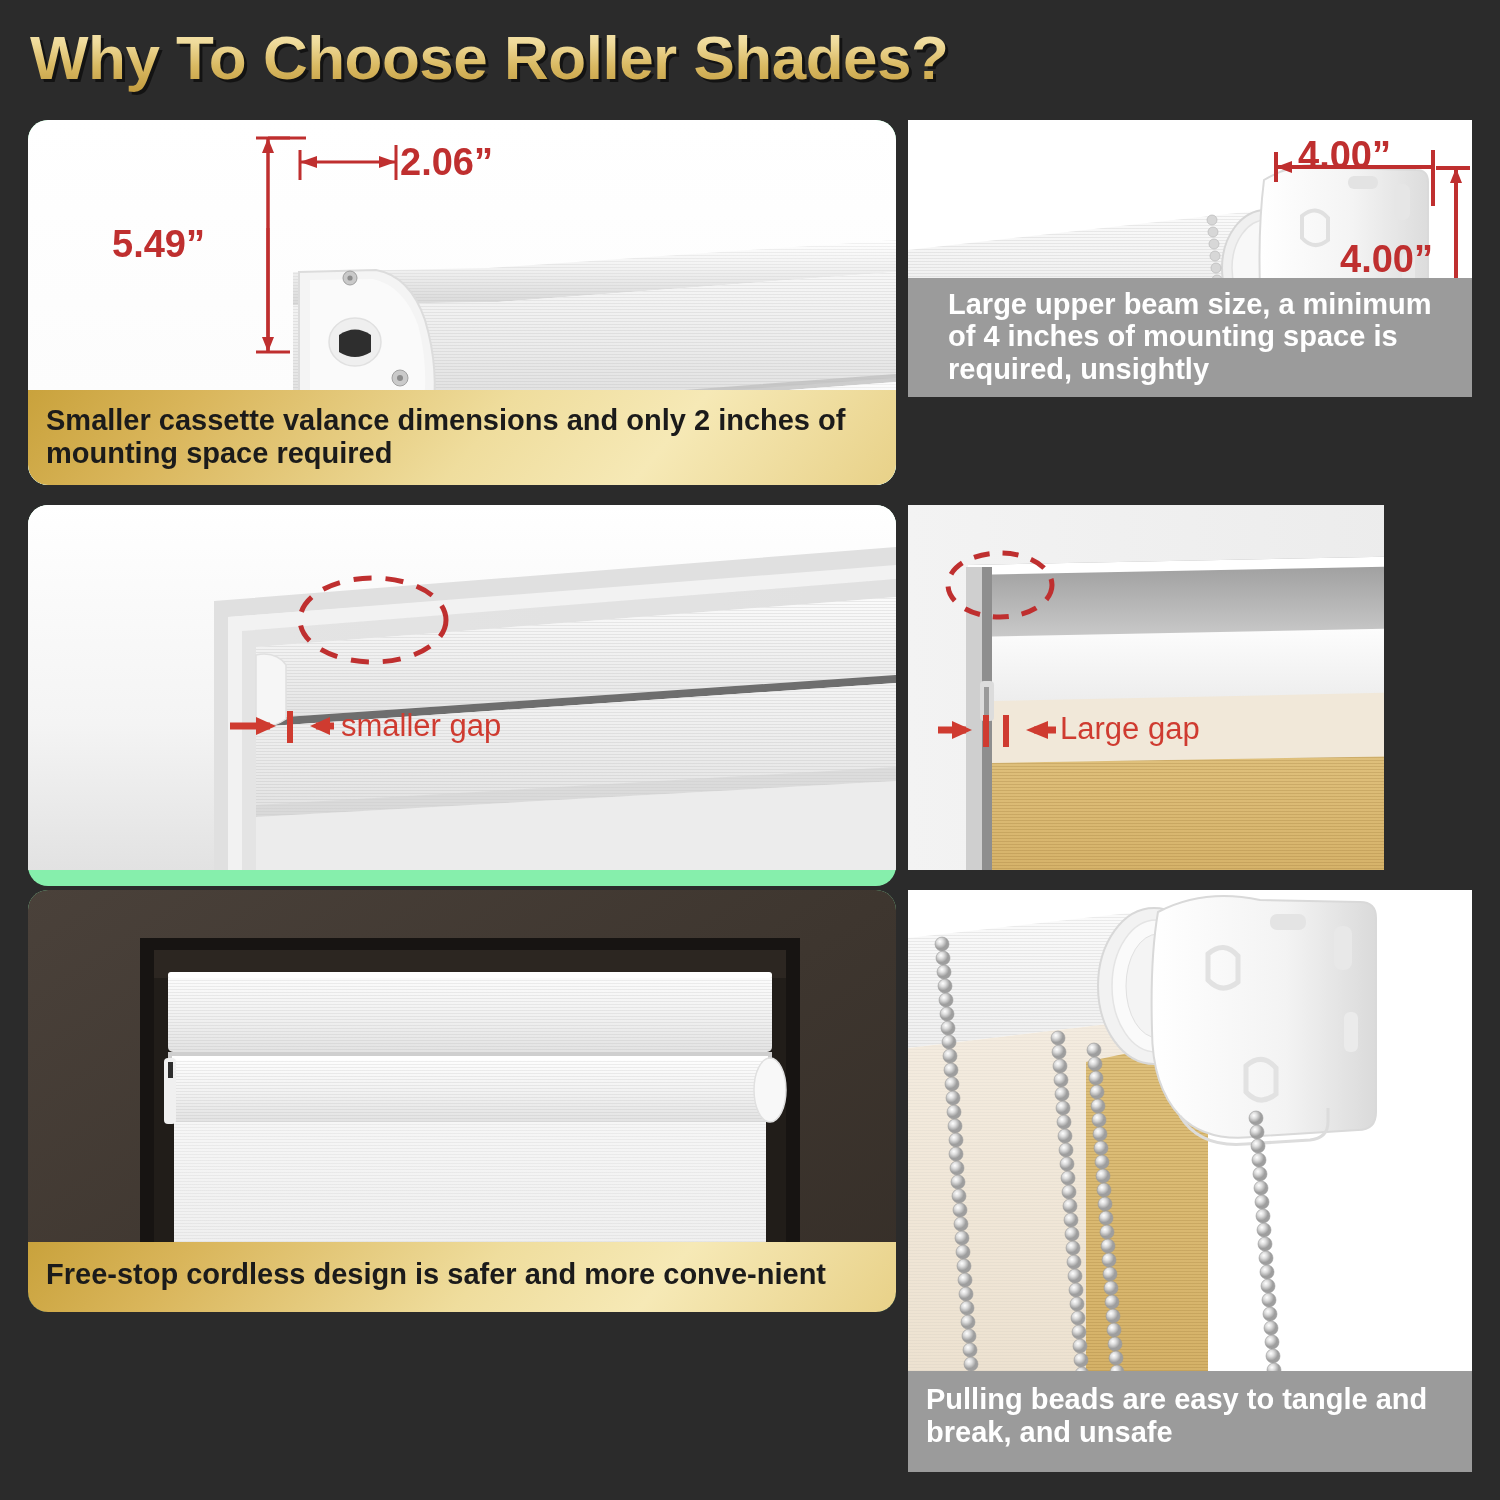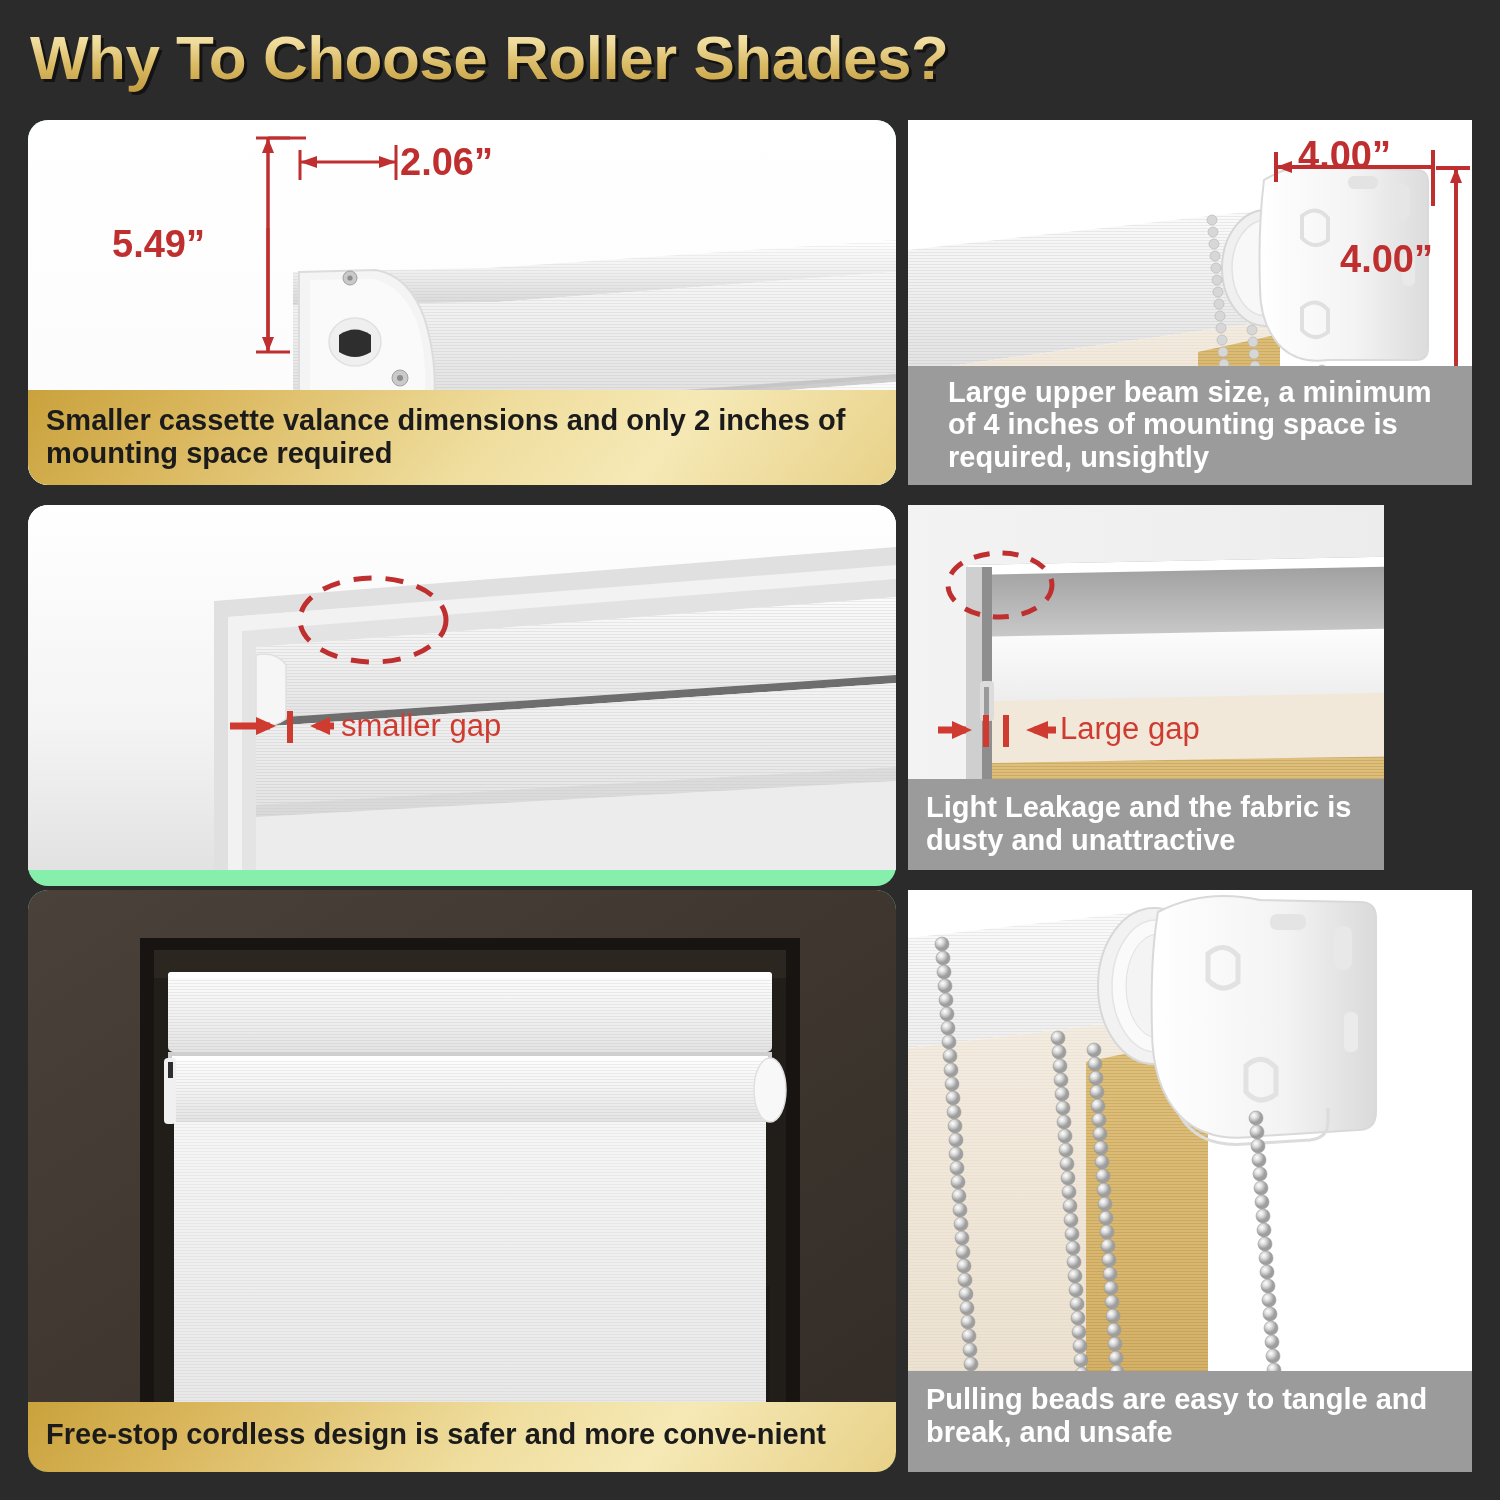--- a/index.html
+++ b/index.html
@@ -162,21 +162,21 @@
       <polygon points="240,232 234,217 246,217" fill="#bf2f2f"></polygon>
       <line x1="228" y1="18" x2="262" y2="18" stroke="#bf2f2f" stroke-width="3"></line>
       <line x1="228" y1="232" x2="262" y2="232" stroke="#bf2f2f" stroke-width="3"></line>
     </svg>
     <span class="dim-label" style="left:372px; top:21px; font-size:38px;">2.06”</span>
     <span class="dim-label" style="left:84px; top:103px; font-size:38px;text-align:right;">5.49”</span>
   </div>
   <div class="cap gold">Smaller cassette valance dimensions and only 2 inches of mounting space required</div>
 </div>
 
-<div class="panel bad" style="left:908px; top:120px; width:564px; height:365px;">
+<div class="panel bad" style="left:908px; top:120px; width:564px; height:277px;">
   <div class="pimg">
     <div style="position:absolute; inset:0; background:#ffffff;"></div>
     <svg width="564" height="365" style="position:absolute; left:0; top:0;">
       <defs>
         <linearGradient id="g2wf" x1="0" y1="0" x2="0" y2="1">
           <stop offset="0%" stop-color="#fbfbfb"></stop>
           <stop offset="55%" stop-color="#eeeeee"></stop>
           <stop offset="100%" stop-color="#e2e2e2"></stop>
         </linearGradient>
         <linearGradient id="g2bf" x1="0" y1="0" x2="0" y2="1">
@@ -406,24 +406,23 @@
 
       <line x1="30" y1="225" x2="58" y2="225" stroke="#cf3b30" stroke-width="7"></line>
       <polygon points="64,225 44,216 44,234" fill="#cf3b30"></polygon>
       <line x1="78" y1="210" x2="78" y2="242" stroke="#cf3b30" stroke-width="6"></line>
       <line x1="98" y1="210" x2="98" y2="242" stroke="#cf3b30" stroke-width="6"></line>
       <line x1="148" y1="225" x2="126" y2="225" stroke="#cf3b30" stroke-width="7"></line>
       <polygon points="118,225 140,216 140,234" fill="#cf3b30"></polygon>
     </svg>
     <span class="gap-label" style="left:152px; top:206px;">Large gap</span>
   </div>
-  <div class="cap gray" style="padding-top:12px; padding-bottom:14px;">Light Leakage and the fabric is dusty and unattractive</div>
 </div>
 
-<div class="panel good" style="left:28px; top:890px; width:868px; height:582px;padding-left:36px;">
+<div class="panel good" style="left:28px; top:890px; width:868px; height:422px;padding-left:36px;">
   <div class="pimg">
     <svg width="868" height="582" style="position:absolute; left:0; top:0;">
       <defs>
         <linearGradient id="g5wall" x1="0" y1="0" x2="1" y2="1">
           <stop offset="0%" stop-color="#4a413a"></stop>
           <stop offset="50%" stop-color="#3e362f"></stop>
           <stop offset="100%" stop-color="#332c26"></stop>
         </linearGradient>
         <linearGradient id="g5val" x1="0" y1="0" x2="0" y2="1">
           <stop offset="0%" stop-color="#fdfdfd"></stop>

